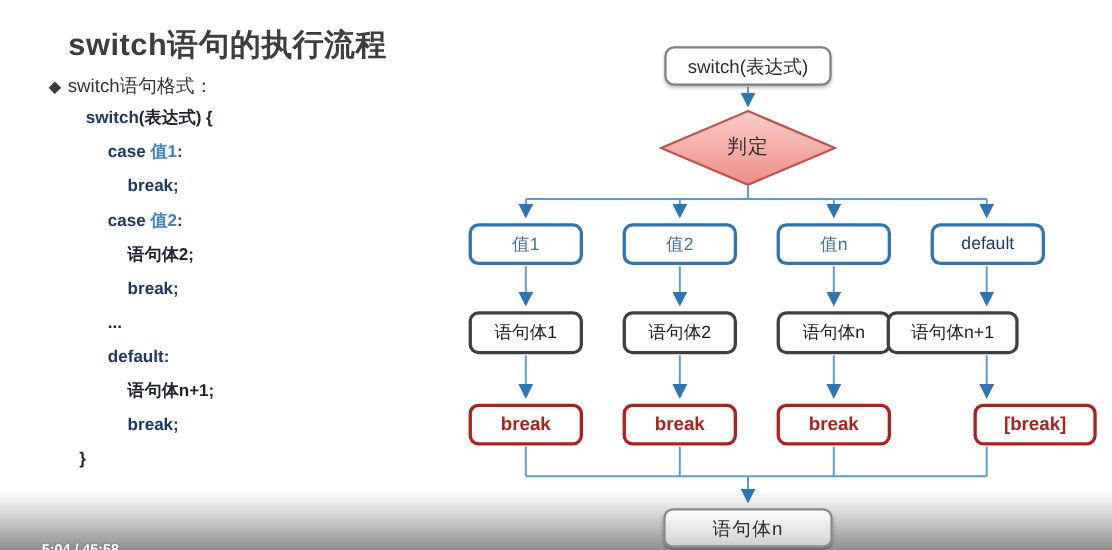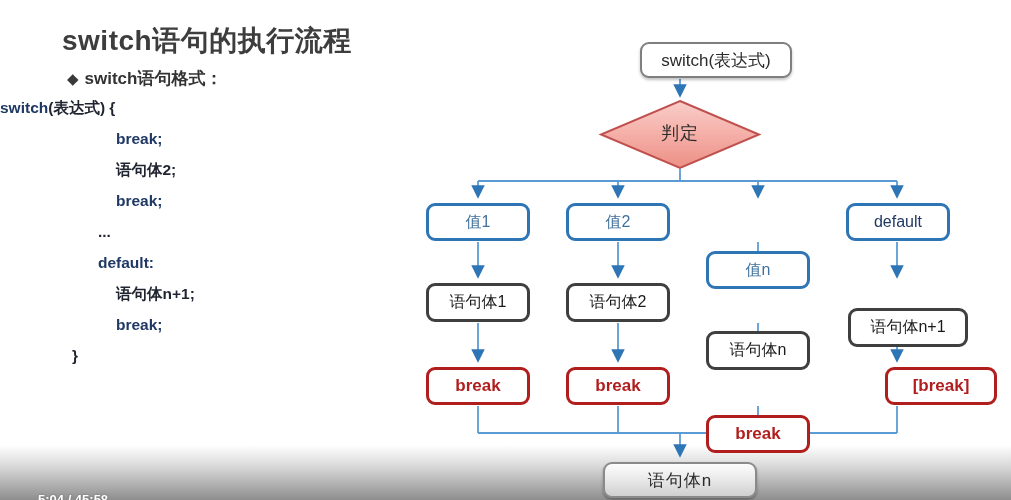--- a/index.html
+++ b/index.html
@@ -14,45 +14,45 @@
     background:linear-gradient(to bottom, rgba(142,142,142,0) 0%, rgba(142,142,142,0.35) 40%, #8e8e8e 100%);
     z-index:0;
   }
   
   .title{
     position:absolute;left:62px;top:22px;
     font-size:28px;font-weight:bold;color:#3d3d3d;letter-spacing:0.5px;
     z-index:2;
   }
   .subtitle{
-    position:absolute;left:67px;top:67px;
-    font-size:17px;font-weight:bold;color:#333333;
+    position:absolute;left:44px;top:67px;
+    font-size:17px;font-weight:normal;color:#333333;
     z-index:2;
   }
   .subtitle .bullet{font-size:15px;margin-right:6px;color:#3a3a3a;}
   .code{
     position:absolute;left:0;top:92px;width:420px;z-index:2;
     font-size:15.5px;font-weight:bold;line-height:31.2px;
   }
   .code .line{position:relative;height:31px;white-space:pre;}
   .ind0{padding-left:72px;}
-  .ind1{}
+  .ind1{padding-left:78px;}
   .ind2{padding-left:98px;}
   .ind3{padding-left:116px;}
   .kw{color:#1F3864;}
   .val{color:#3E84C6;}
   .plain{color:#1f2430;}
   
   .fc-svg{position:absolute;left:0;top:0;z-index:1;}
   .node{
     position:absolute;display:flex;align-items:center;justify-content:center;
     background:#ffffff;box-sizing:border-box;z-index:2;
   }
   .node-start{
-    left:640px;top:42px;width:152px;height:36px;
+    left:604px;top:42px;width:152px;height:36px;
     border:2px solid #7f7f7f;border-radius:9px;
     font-size:17px;color:#2b2b2b;
     box-shadow:0 2px 3px rgba(0,0,0,0.25);
   }
   .diamond-wrap{position:absolute;left:598px;top:99px;width:164px;height:71px;z-index:2;}
   .diamond-label{
     position:absolute;left:0;top:0;width:164px;height:68px;
     display:flex;align-items:center;justify-content:center;
     font-size:18px;color:#2b2b2b;letter-spacing:1px;text-align:center;
   }
@@ -72,22 +72,22 @@
     border:3px solid #B11E1E;border-radius:9px;
     font-size:17px;font-weight:bold;color:#B11E1E;
   }
   .node-end{
     left:603px;top:462px;width:154px;height:36px;
     border:2px solid #8a8a8a;border-radius:9px;
     background:linear-gradient(to bottom,#fdfdfd 0%,#e6e6e6 55%,#cfcfcf 100%);
     font-size:17px;color:#2b2b2b;letter-spacing:1px;
     box-shadow:0 2px 3px rgba(0,0,0,0.3);
   }
-  .c1{left:426px;} .c2{left:566px;} .c3{left:706px;margin-top:48px;} .c4{left:846px;}
-  .node-body.c4{left:848px;width:120px;margin-top:25px;}
+  .c1{left:426px;} .c2{left:566px;} .c3{left:706px;} .c4{left:846px;}
+  .node-body.c4{left:806px;width:120px;}
   .node-break.c4{left:841px;width:112px;margin-left:44px;}
   
   .ts-clip{
     position:absolute;left:38px;top:492px;width:110px;height:8px;
     overflow:hidden;z-index:3;
   }
   .ts-clip span{
     display:block;font-size:13px;font-weight:bold;color:#ffffff;
     text-shadow:0 0 2px rgba(90,90,90,0.8);
   }
@@ -131,21 +131,23 @@
     <line x1="478" y1="433" x2="897" y2="433"></line>
     <line x1="680" y1="433" x2="680" y2="455" marker-end="url(#arr)"></line>
   </g>
 </svg>
 
 <div class="title">switch语句的执行流程</div>
 <div class="subtitle"><span class="bullet">◆</span><span>switch语句格式：</span></div>
 
 <div class="code">
   <div class="line ind1"><span class="kw">switch</span><span class="plain">(表达式) {</span></div>
+  <div class="line ind2"><span class="kw">case </span><span class="val">值1</span><span class="kw">:</span></div>
   <div class="line ind3"><span class="kw">break;</span></div>
+  <div class="line ind2"><span class="kw">case </span><span class="val">值2</span><span class="kw">:</span></div>
   <div class="line ind3"><span class="plain">语句体2;</span></div>
   <div class="line ind3"><span class="kw">break;</span></div>
   <div class="line ind2"><span class="plain">...</span></div>
   <div class="line ind2"><span class="kw">default:</span></div>
   <div class="line ind3"><span class="plain">语句体n+1;</span></div>
   <div class="line ind3"><span class="kw">break;</span></div>
   <div class="line ind0"><span class="plain">}</span></div>
 </div>
 
 <div class="node node-start">switch(表达式)</div>

